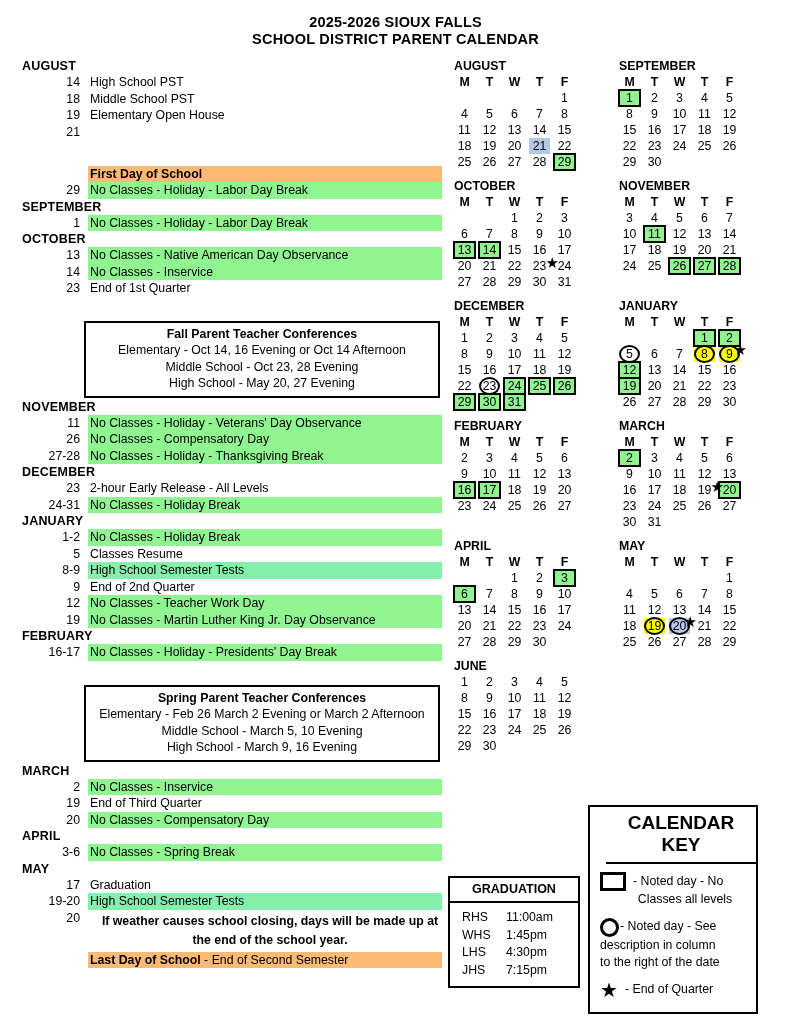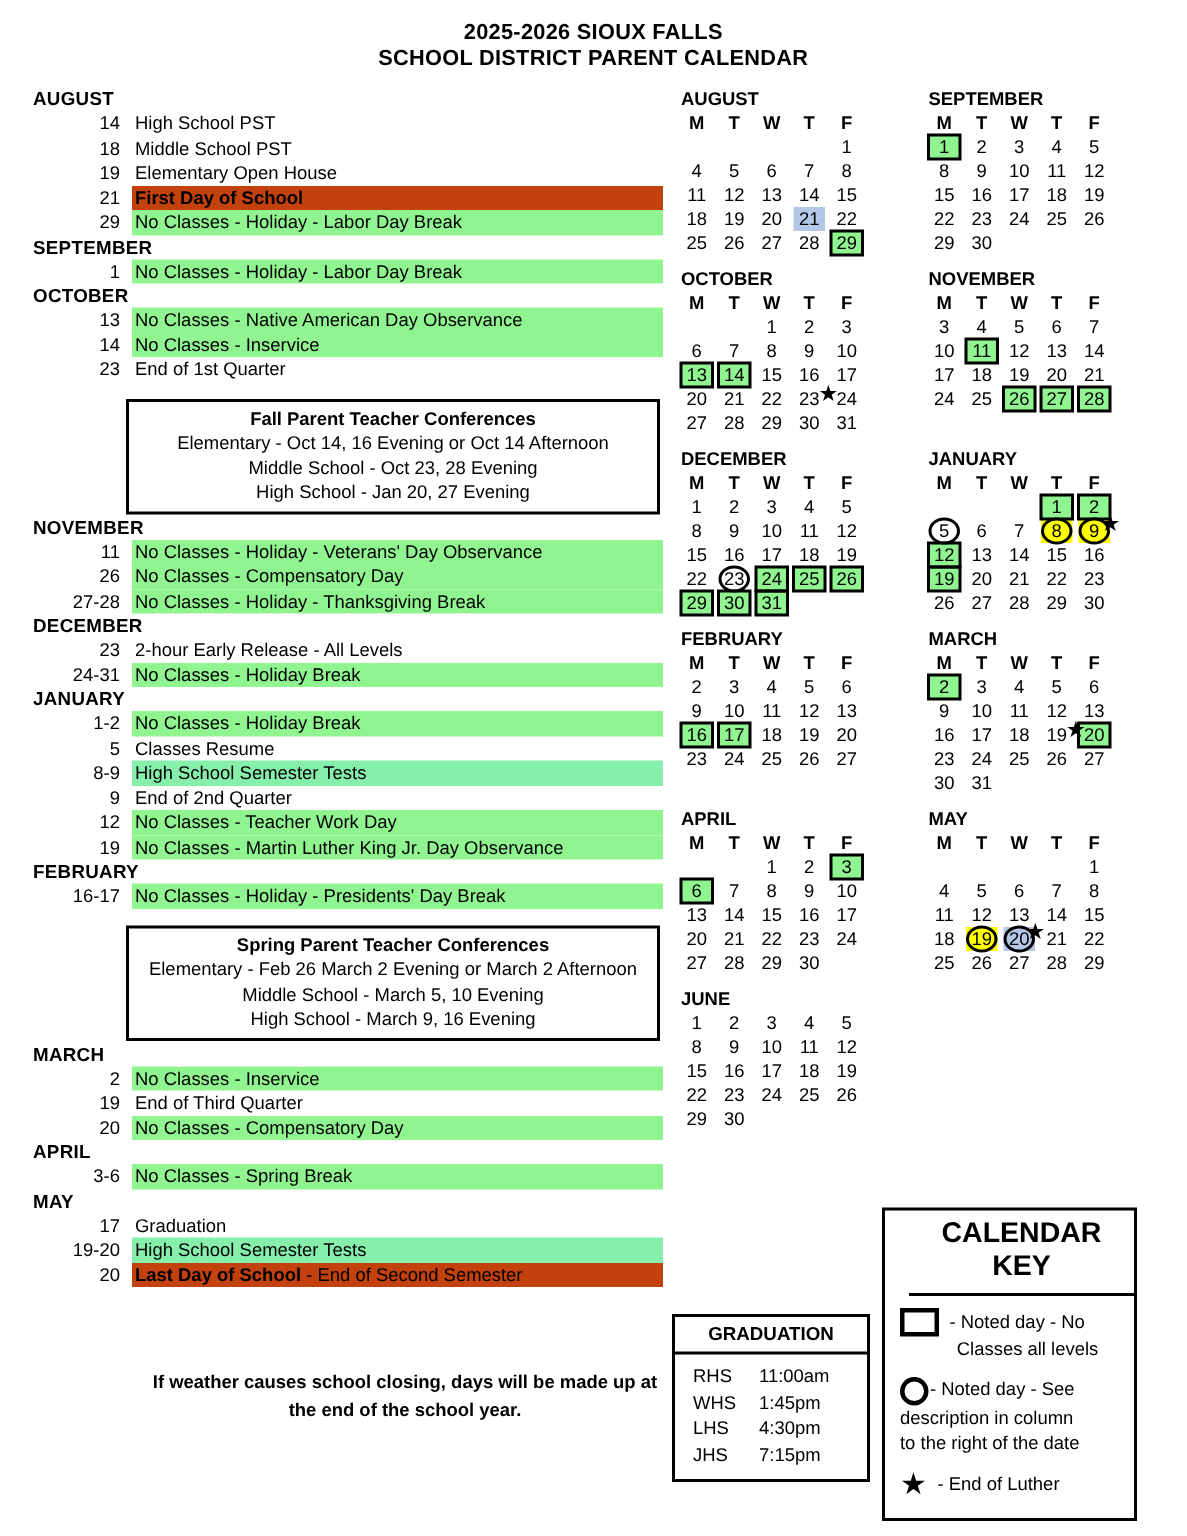--- a/index.html
+++ b/index.html
@@ -16,26 +16,26 @@
   
   .title { text-align:center; font-weight:bold; font-size:14.5px; line-height:17px; padding-top:14px; letter-spacing:.2px; }
 
   
   .events { position:absolute; left:22px; top:58px; width:420px; }
   .month-head { font-weight:bold; font-size:12.5px; line-height:16px; letter-spacing:.2px; }
   .ev-row { display:flex; align-items:flex-start; line-height:16.5px; font-size:12.3px; }
   .ev-date { width:58px; text-align:right; padding-right:8px; flex:0 0 58px; white-space:nowrap; }
   .ev-desc { flex:1 1 auto; padding-left:2px; }
   .ev-row.hl-green .ev-desc { background:#90f590; }
-  .ev-row.hl-blue  .ev-desc { background:#c2410c; }
+  .ev-row.hl-blue  .ev-desc { background:#fdba74;margin-top:42px; }
   .ev-row.hl-yellow .ev-desc { background:#86efac; }
   .ev-desc b { font-weight:bold; }
 
   
-  .conf-box { border:2px solid #000; margin:11px 0 1px 62px; width:356px; box-sizing:border-box; padding:3px 4px 4px 4px; text-align:center; }
+  .conf-box { border:2px solid #000; margin:24px 0 1px 62px; width:356px; box-sizing:border-box; padding:3px 4px 4px 4px; text-align:center; }
   .conf-title { font-weight:bold; font-size:12.3px; line-height:16.5px; }
   .conf-line { font-size:12.3px; line-height:16.5px; }
 
   .weather { position:absolute; left:100px; top:912px; width:340px; text-align:center;
              font-weight:bold; font-size:12.3px; line-height:19px; }
 
   
   .minis { position:absolute; left:452px; top:58px; width:330px; }
   .mini-row { display:flex; }
   .mini { width:165px; margin-bottom:8px; }
@@ -128,21 +128,21 @@
         <div class="ev-desc">No Classes - Inservice</div>
       </div>
       <div class="ev-row">
         <div class="ev-date">23</div>
         <div class="ev-desc">End of 1st Quarter</div>
       </div>
       <div class="conf-box">
         <div class="conf-title">Fall Parent Teacher Conferences</div>
         <div class="conf-line">Elementary - Oct 14, 16 Evening or Oct 14 Afternoon</div>
         <div class="conf-line">Middle School - Oct 23, 28 Evening</div>
-        <div class="conf-line">High School - Jan 20, 27 Evening</div>
+        <div class="conf-line">High School - May 20, 27 Evening</div>
       </div>
       <div class="month-head">NOVEMBER</div>
       <div class="ev-row hl-green">
         <div class="ev-date">11</div>
         <div class="ev-desc">No Classes - Holiday - Veterans' Day Observance</div>
       </div>
       <div class="ev-row hl-green">
         <div class="ev-date">26</div>
         <div class="ev-desc">No Classes - Compensatory Day</div>
       </div>
@@ -661,19 +661,19 @@
           <div class="key-line1">
             <div class="glyph-circle"></div>
             <span class="key-txt">- Noted day - See</span>
           </div>
           <div class="key-cont">description in column</div>
           <div class="key-cont">to the right of the date</div>
         </div>
         <div class="key-item">
           <div class="key-line1">
             <div class="glyph-star">★</div>
-            <span class="key-txt">- End of Luther</span>
+            <span class="key-txt">- End of Quarter</span>
           </div>
         </div>
       </div>
   </div>
 
 </div>
 
 </body></html>

